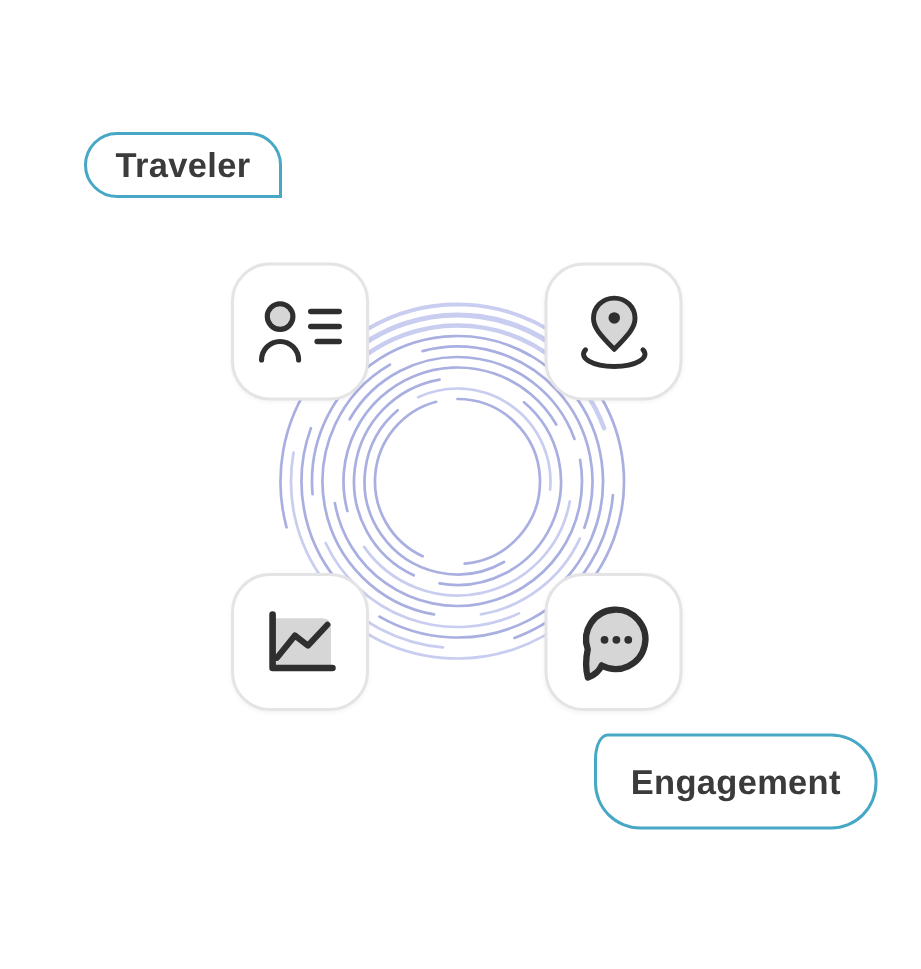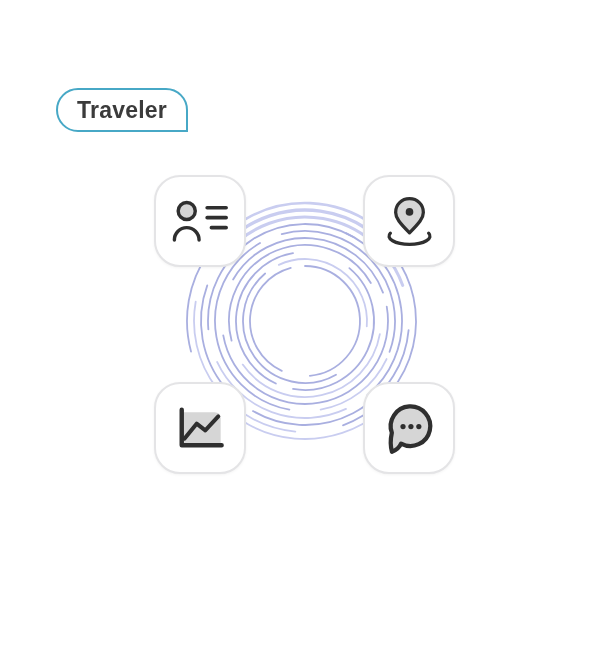--- a/index.html
+++ b/index.html
@@ -110,14 +110,17 @@
       <path class="ic-fillstroke" d="M 10.2 33 A 20.5 20.5 0 1 1 19.8 44.2 C 18.2 47.8 14.8 50.9 10.3 52.6 C 9 47.9 8.7 39.9 10.2 33 Z" stroke-width="4.4"></path>
       <circle class="ic-solid" cx="21.8" cy="26.5" r="2.7"></circle>
       <circle class="ic-solid" cx="30" cy="26.5" r="2.7"></circle>
       <circle class="ic-solid" cx="38.2" cy="26.5" r="2.7"></circle>
     </svg>
   </div>
 
   <div class="pill" id="pill-traveler">
     <span>Traveler</span>
   </div>
+  <div class="pill" id="pill-engagement">
+    <span>Engagement</span>
+  </div>
 
 </div>
 
 </body></html>

